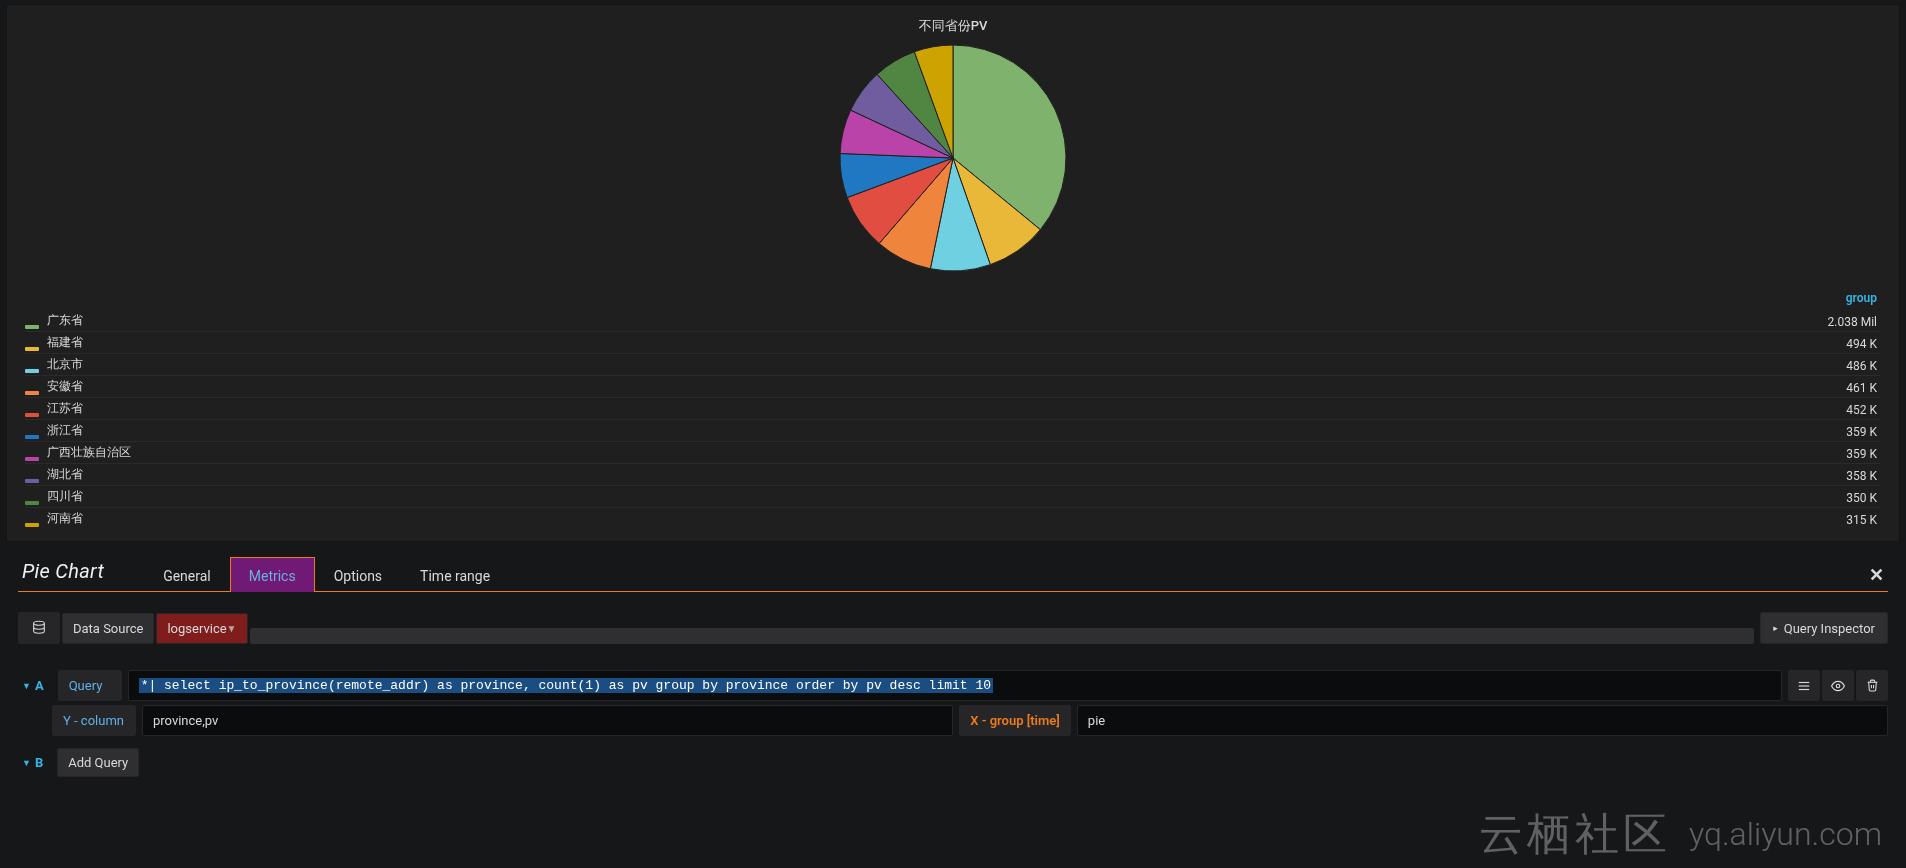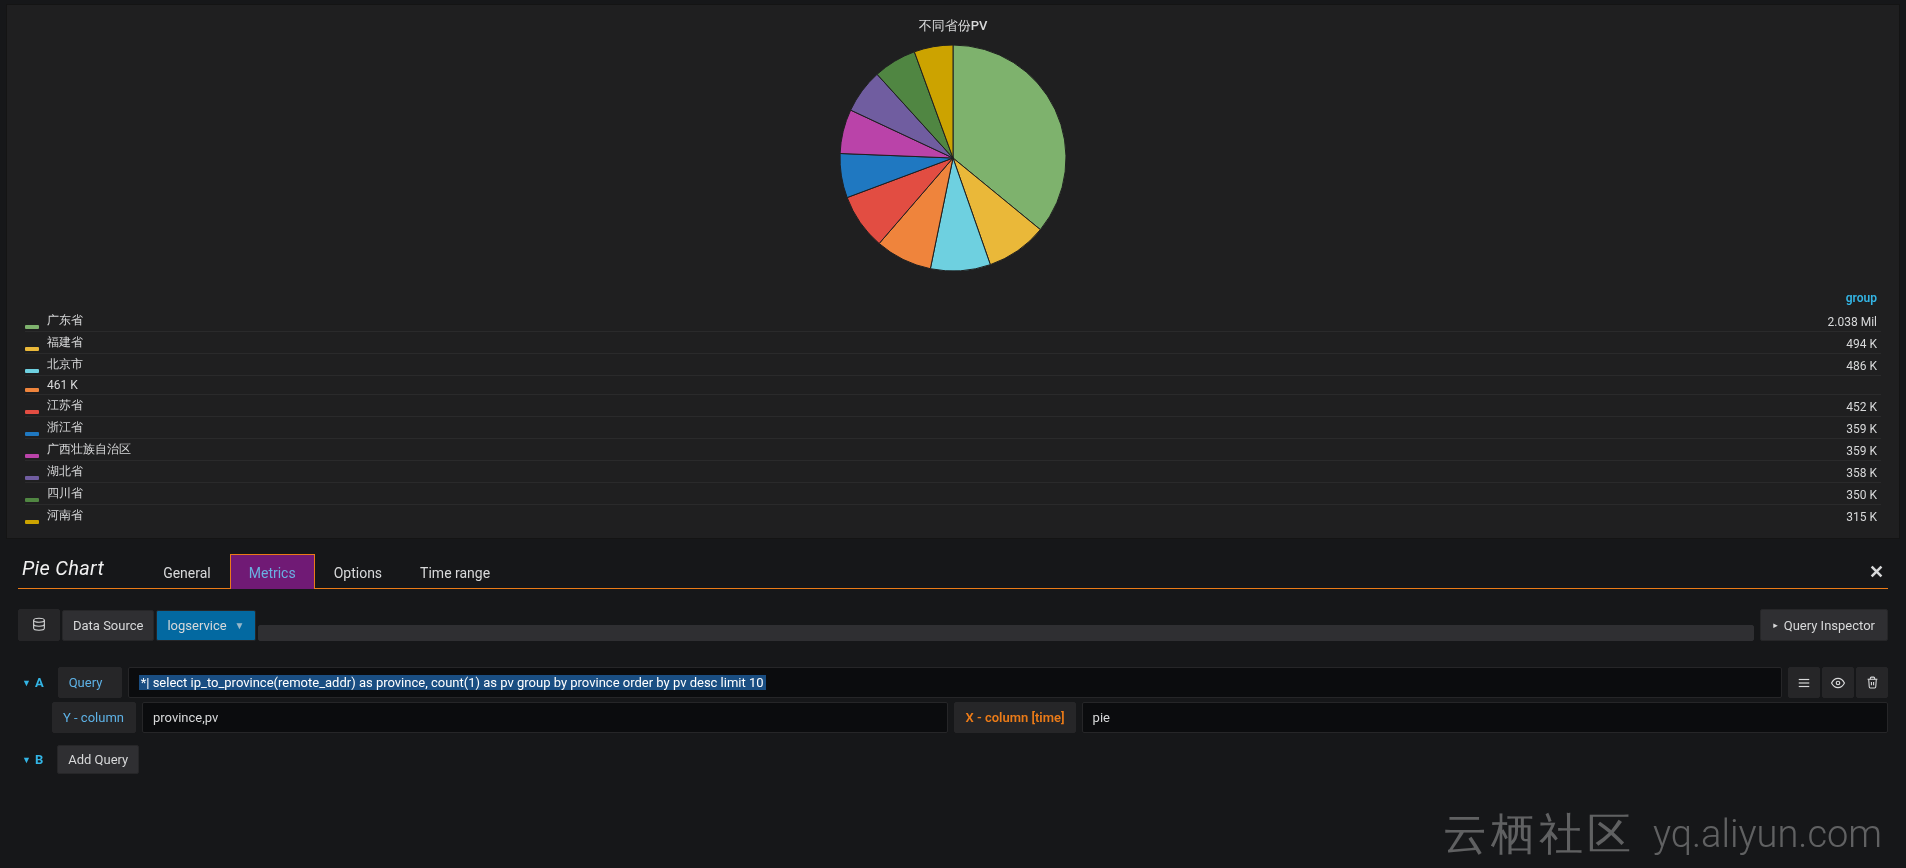--- a/index.html
+++ b/index.html
@@ -157,23 +157,23 @@
     align-items: center;
   }
 
   .gf-label { background: #262628; }
   .gf-label.dblabel { background: #2f2f32; }
   .gf-label.icononly { padding: 7px 12px; justify-content: center; }
   .gf-label.link { color: #5eb2e6; cursor: pointer; }
   .gf-label.xcol { color: #eb7b18; font-weight: 600; }
   .gf-input { background: #0b0c0e; }
   .gf-select {
-    background: #0369a1;
-    cursor: pointer;
-    gap: 8px;
+    background: #7f1d1d;
+    cursor: pointer;
+    gap: 0;
   }
   .gf-select .caret {
     font-size: 10px;
     opacity: 0.7;
   }
 
   .grow { flex: 1; }
 
   .qrow-letter {
     color: #33b5e5;
@@ -193,20 +193,21 @@
     flex: 1;
     display: flex;
     align-items: center;
     padding: 7px 10px;
     font-size: 13px;
   }
   .query-text .selection {
     background: #1a4e82;
     color: #fff;
     padding: 0 2px;
+    font-family: Liberation Mono, monospace;
   }
 
   .query-right-btns {
     display: flex;
     gap: 2px;
   }
   .sqbtn {
     background: #262628;
     border: 1px solid #262628;
     border-radius: 2px;
@@ -250,21 +251,21 @@
     font-size: 44px;
     font-weight: 300;
     color: rgba(255,255,255,0.32);
     display: flex;
     align-items: center;
     gap: 18px;
     pointer-events: none;
     line-height: 1;
   }
   .watermark .cjk { letter-spacing: 4px; }
-  .watermark .url { font-size: 38px; }
+  .watermark .url { font-size: 32px; }
 
   svg.db { width: 16px; height: 16px; }
 </style>
 </head>
 <body>
 
 <div class="panel-top">
   <div class="chart-title">不同省份PV</div>
   <div class="pie-wrap">
     <svg id="pie-svg" width="230" height="230" viewBox="0 0 230 230">
@@ -296,20 +297,21 @@
           <span class="legend-name">福建省</span>
           <span class="legend-val">494 K</span>
         </div>
         <div class="legend-row">
           <span class="swatch" style="background: rgb(110, 208, 224);"></span>
           <span class="legend-name">北京市</span>
           <span class="legend-val">486 K</span>
         </div>
         <div class="legend-row">
           <span class="swatch" style="background: rgb(239, 132, 60);"></span>
+          <span class="legend-name">安徽省</span>
           <span class="legend-val">461 K</span>
         </div>
         <div class="legend-row">
           <span class="swatch" style="background: rgb(226, 77, 66);"></span>
           <span class="legend-name">江苏省</span>
           <span class="legend-val">452 K</span>
         </div>
         <div class="legend-row">
           <span class="swatch" style="background: rgb(31, 120, 193);"></span>
           <span class="legend-name">浙江省</span>
@@ -407,21 +409,21 @@
               <path d="M10 11v6M14 11v6"></path>
               <path d="M8 6V4a2 2 0 0 1 2-2h4a2 2 0 0 1 2 2v2"></path>
             </svg>
         </span>
       </span>
     </div>
 
     <div class="gf-row" style="margin-left:34px">
       <span class="gf-label link" style="min-width:84px">Y - column</span>
       <span class="gf-input" style="flex: 1 1 0; min-width:200px">province,pv</span>
-      <span class="gf-label xcol" style="min-width:110px">X - column [time]</span>
+      <span class="gf-label xcol" style="min-width:110px">X - group [time]</span>
       <span class="gf-input" style="flex: 1 1 0; min-width:200px">pie</span>
     </div>
 
     <div style="height:8px"></div>
 
     <div class="gf-row">
       <span class="qrow-letter">
         <span class="chev">▼</span>
         <span>B</span>
       </span>

